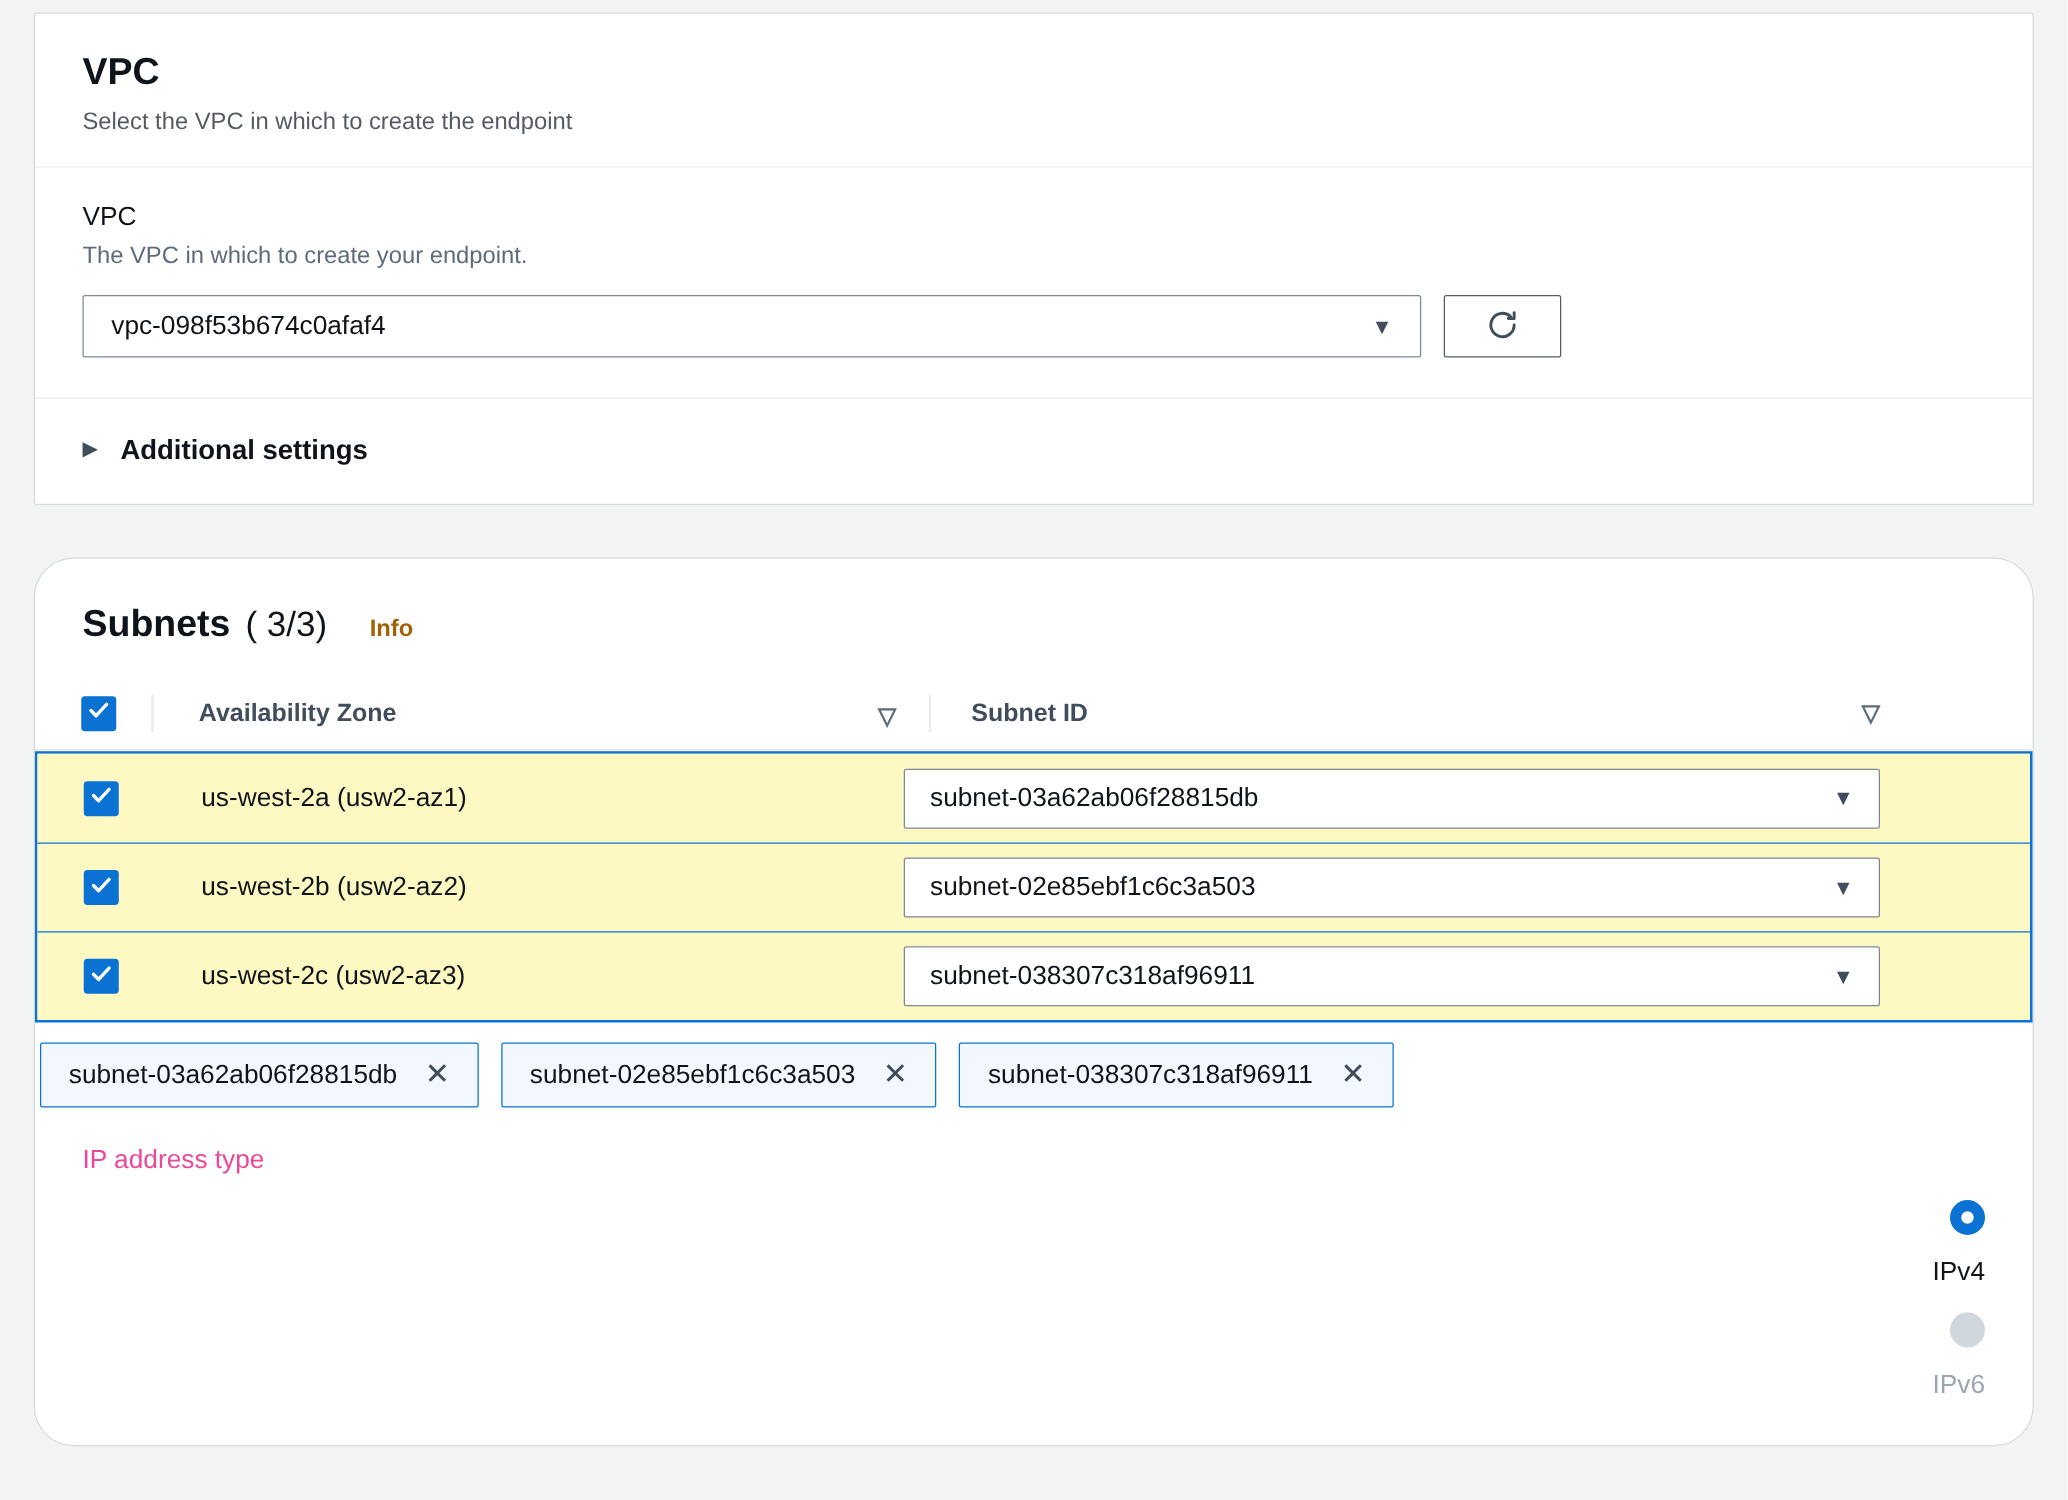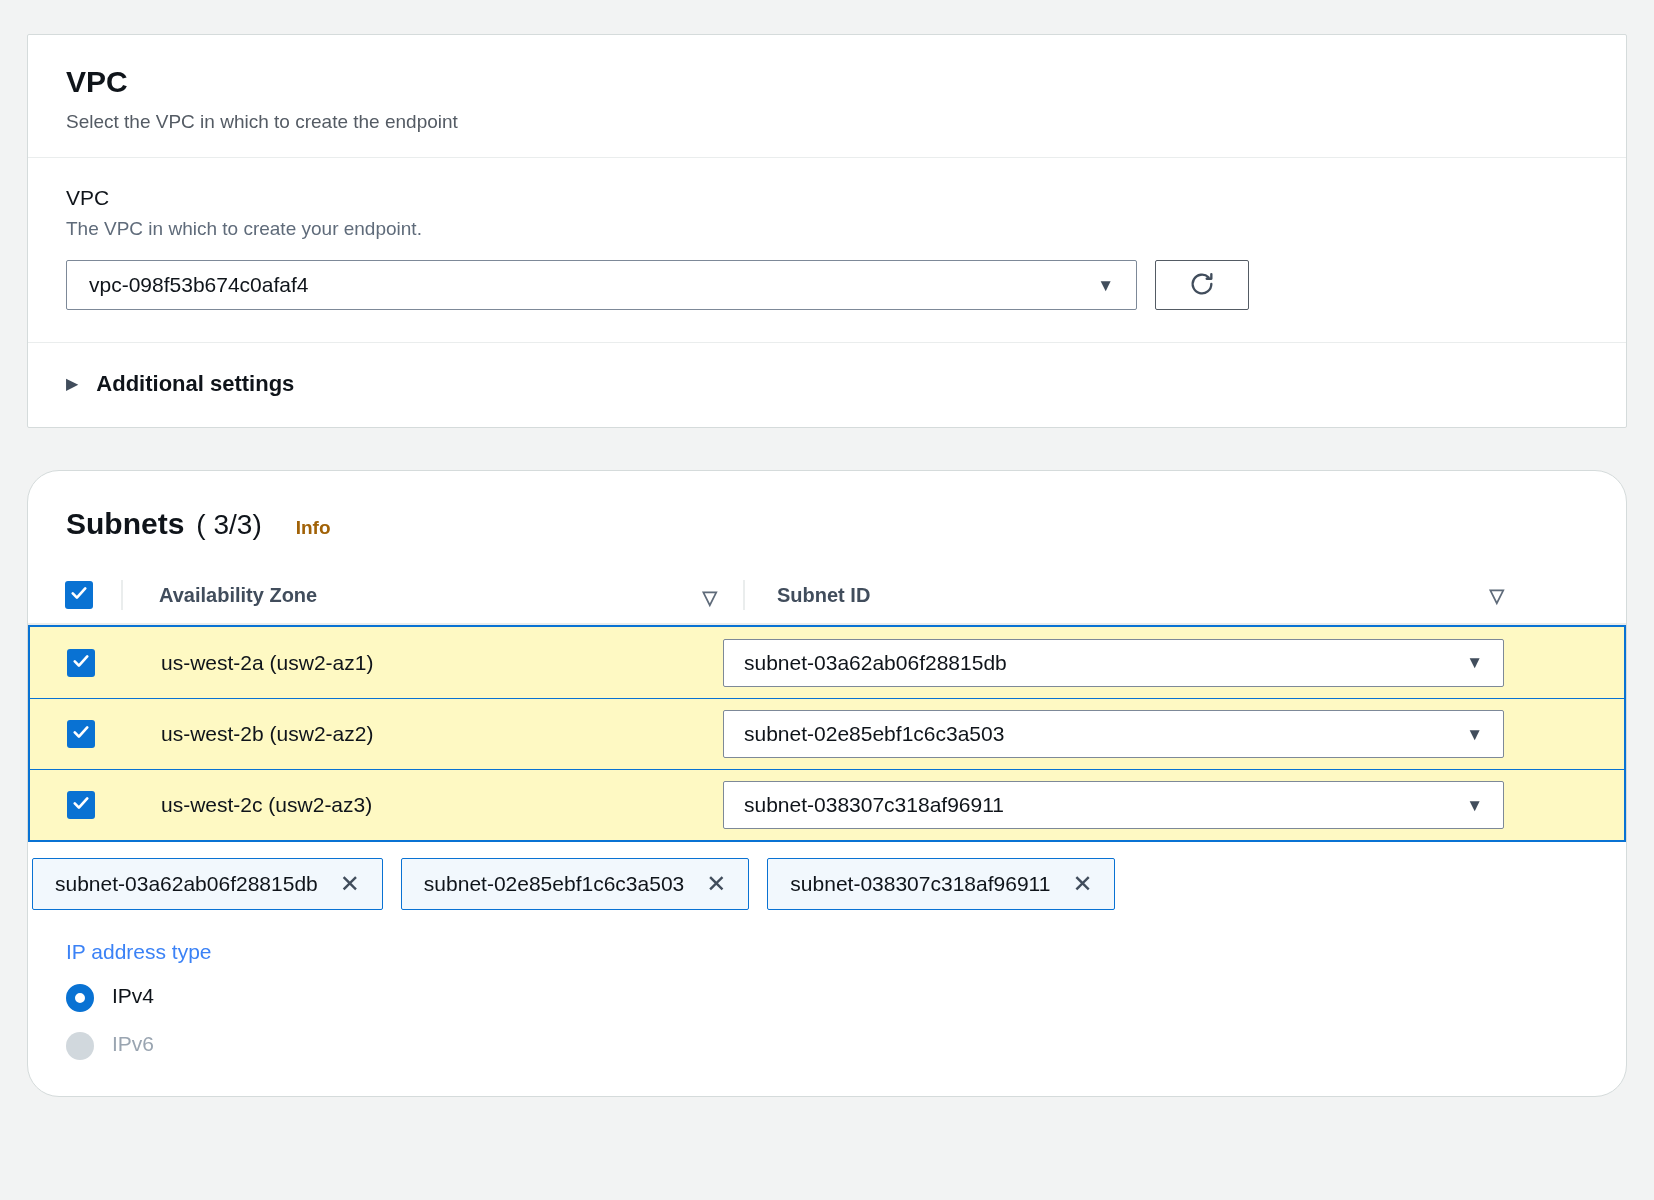--- a/index.html
+++ b/index.html
@@ -8,21 +8,20 @@
     background: #f2f3f3;
     padding: 10px 27px 0;
     font-family: "Liberation Sans", sans-serif;
     color: #0f141a;
     overflow: hidden;
   }
   .card {
     background: #ffffff;
     border: 1px solid #d5dbdb;
     border-radius: 2px;
-    margin-top: 24px;
   }
   .card + .card { margin-top: 42px; border-radius: 32px; }
 
   
   .card-header { padding: 30px 38px 24px; }
   .card-title { font-size: 30px; font-weight: 700; color: #0f141a; }
   .card-sub { font-size: 19px; color: #545b64; margin-top: 12px; }
   .divider { height: 1px; background: #eaeded; }
 
   .vpc-body { padding: 28px 38px 32px; }
@@ -86,22 +85,22 @@
   .tokens { display: flex; gap: 18px; padding: 16px 38px 0 4px; }
   .token {
     display: flex; align-items: center; gap: 22px;
     height: 52px; padding: 0 22px;
     border: 1px solid #0972d3; border-radius: 2px;
     background: #f2f8fd; font-size: 21px; color: #0f141a;
   }
   .token-close { font-size: 24px; color: #414d5c; cursor: pointer; line-height: 1; }
 
   .ip-section { padding: 30px 38px 36px; }
-  .ip-label { font-size: 21px; color: #3b82f6; }
-  .radio-row { display: flex; align-items: flex-start; gap: 18px; margin-top: 20px; }
+  .ip-label { font-size: 21px; color: #ec4899; }
+  .radio-row { display: flex; align-items: flex-end; gap: 18px; margin-top: 20px; flex-direction: column; }
   .radio { width: 28px; height: 28px; border-radius: 50%; flex: none; }
   .radio.selected { border: 9px solid #0972d3; background: #fff; }
   .radio.disabled { background: #d1d8dd; }
   .radio-label { font-size: 21px; color: #0f141a; }
   .radio-label.disabled { color: #9aa5b1; }
 </style>
 </head>
 <body>
 
 <section class="card">

